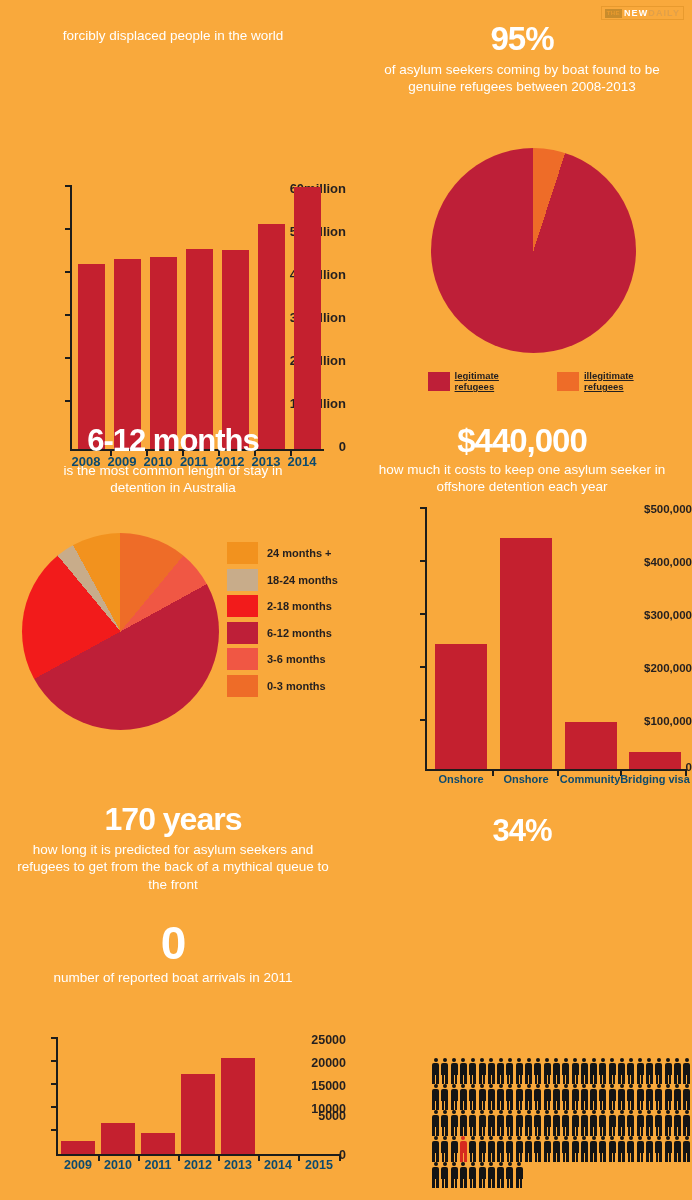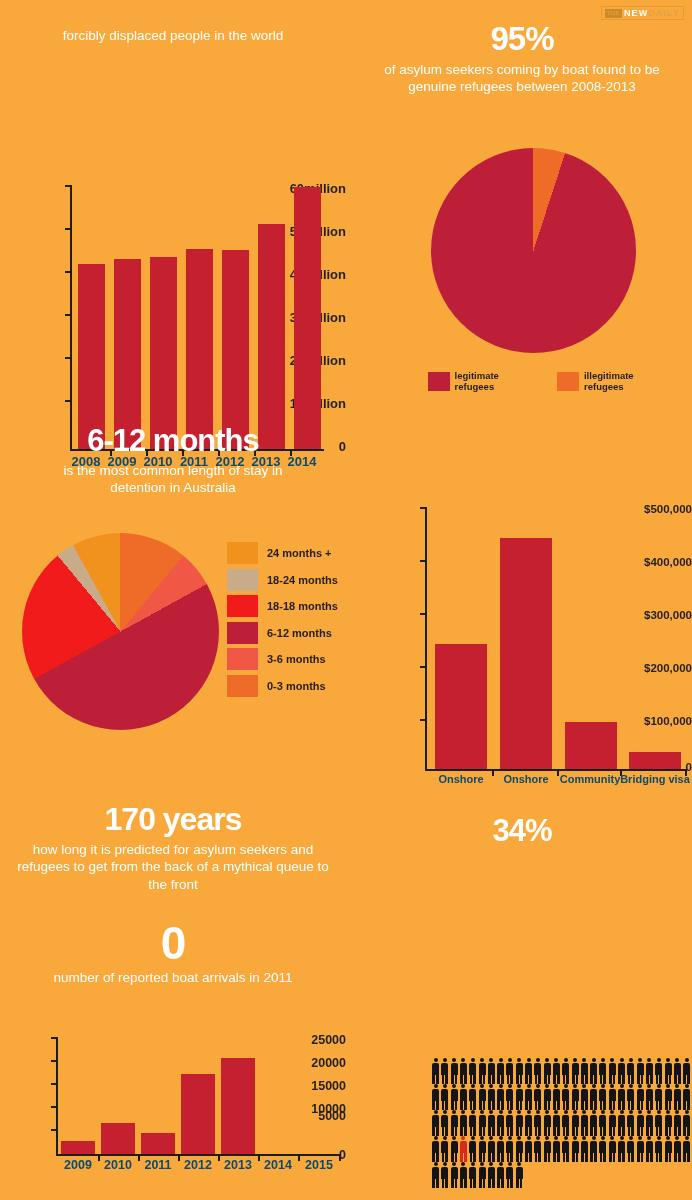--- a/index.html
+++ b/index.html
@@ -62,21 +62,21 @@
     position: absolute; text-align: center;
     color: #0c4a6e; font-weight: bold; white-space: nowrap;
   }
 
   
   .pie { position: absolute; border-radius: 50%; }
 
   
   .legend-h { position: absolute; display: flex; align-items: center; }
   .legend-h .sw { width: 22px; height: 19px; }
-  .legend-h .lb { font-size: 9.5px; color: #231f20; font-weight: 600; margin-left: 5px; margin-right: 18px; }
+  .legend-h .lb { font-size: 9.5px; color: #231f20; font-weight: 600; margin-left: 5px; margin-right: 18px; text-decoration: underline; }
 
   .legend-v { position: absolute; }
   .legend-v .row { display: flex; align-items: center; margin-bottom: 4.5px; }
   .legend-v .sw { width: 31px; height: 22px; flex: 0 0 31px; }
   .legend-v .lb { font-size: 11px; color: #231f20; font-weight: 600; margin-left: 9px; white-space: nowrap; }
 
   
   .picto { position: absolute; }
   .picto-row { display: flex; }
   .fig { width: 9.3px; height: 26px; position: relative; flex: 0 0 9.3px; }
@@ -184,36 +184,40 @@
     <div class="row">
       <span class="sw" style="background:#F2921E;"></span>
       <span class="lb">24 months +</span>
     </div>
     <div class="row">
       <span class="sw" style="background:#C8AC8A;"></span>
       <span class="lb">18-24 months</span>
     </div>
     <div class="row">
       <span class="sw" style="background:#F21B1B;"></span>
-      <span class="lb">18-18 months</span>
+      <span class="lb">2-18 months</span>
     </div>
     <div class="row">
       <span class="sw" style="background:#BE1F38;"></span>
       <span class="lb">6-12 months</span>
     </div>
     <div class="row">
       <span class="sw" style="background:#F05744;"></span>
       <span class="lb">3-6 months</span>
     </div>
     <div class="row">
       <span class="sw" style="background:#EE6C28;"></span>
       <span class="lb">0-3 months</span>
     </div>
   </div>
 
+  <div class="panel" style="left:352px;top:424px;width:340px;">
+    <div class="big" style="font-size:33px;">$440,000</div>
+    <div class="sub" style="margin-top:4px;padding:0 6px;">how much it costs to keep one asylum seeker in offshore detention each year</div>
+  </div>
 
   <div class="chartwrap" style="left:352px;top:500px;width:340px;height:290px;">
     <div class="ytick-label" style="top:3px;width:69px;font-size:11.5px;">$500,000</div>
     <div class="ytick-label" style="top:56px;width:69px;font-size:11.5px;">$400,000</div>
     <div class="ytick-label" style="top:109px;width:69px;font-size:11.5px;">$300,000</div>
     <div class="ytick-label" style="top:162px;width:69px;font-size:11.5px;">$200,000</div>
     <div class="ytick-label" style="top:215px;width:69px;font-size:11.5px;">$100,000</div>
     <div class="ytick-label" style="top:261px;width:69px;font-size:11.5px;">0</div>
 
     <div class="axis-line" style="left:73px;top:7px;width:2px;height:264px;"></div>

